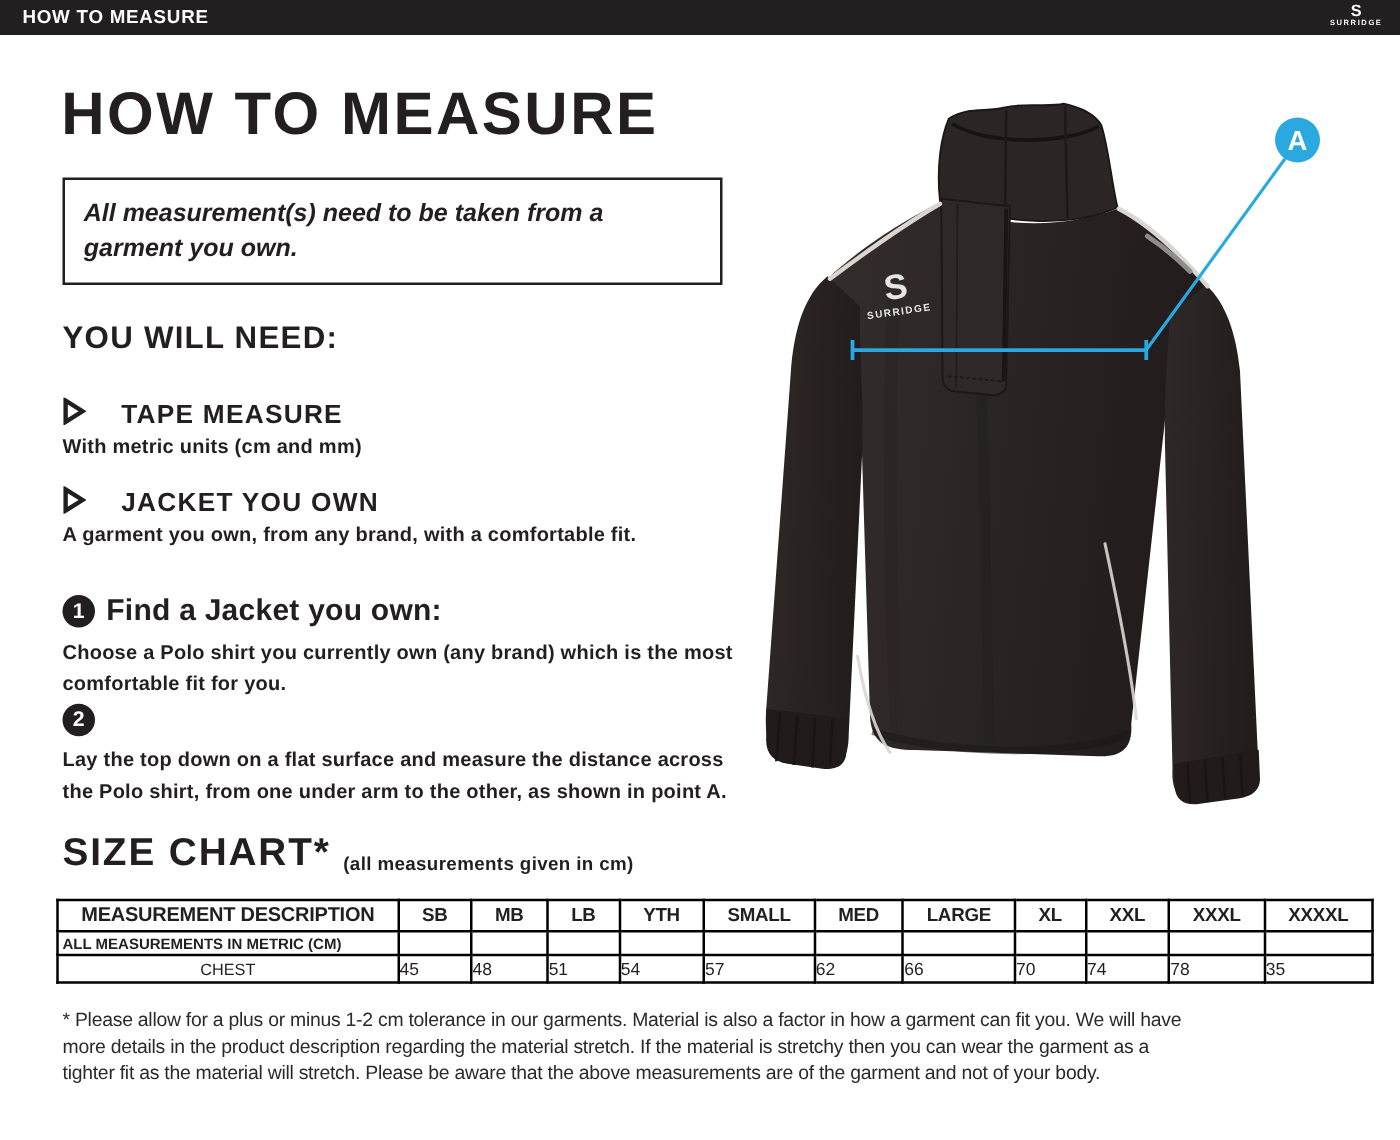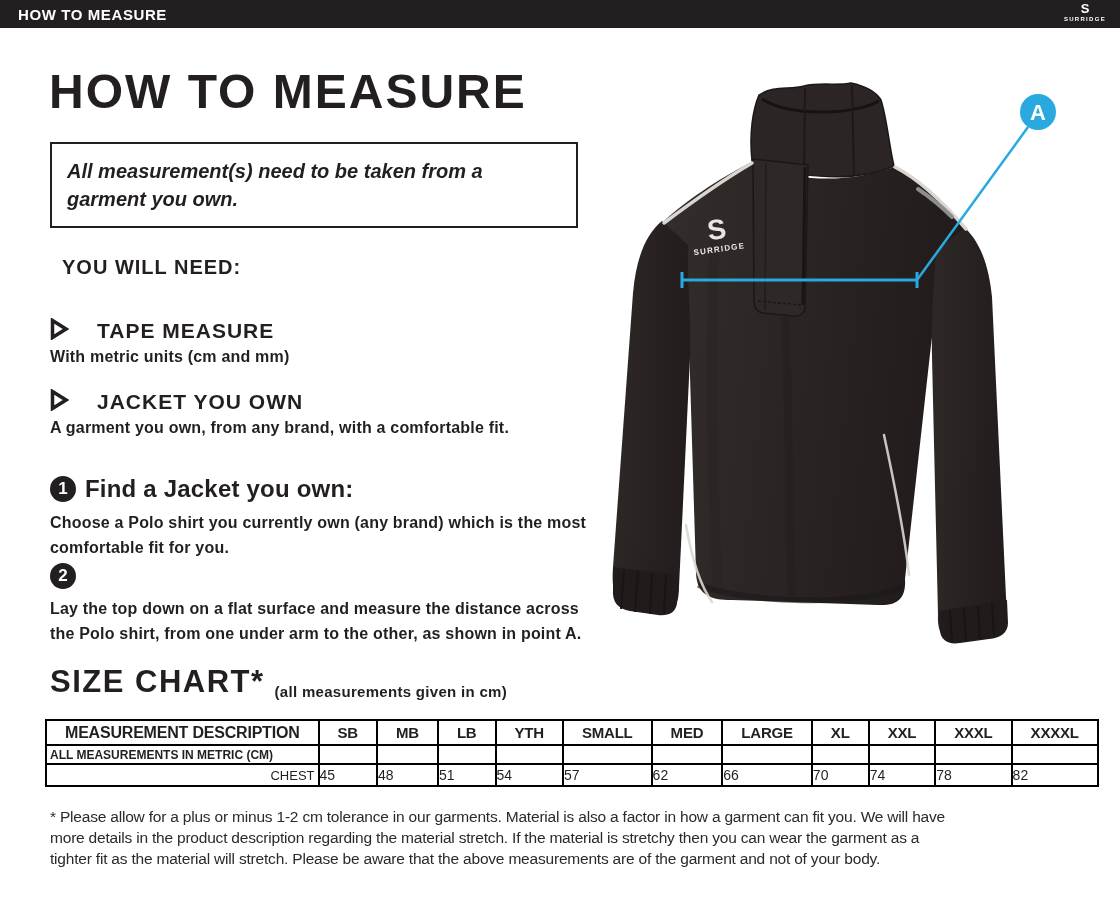--- a/index.html
+++ b/index.html
@@ -12,21 +12,21 @@
   .topbar-title { position:absolute; left:18px; top:50%; transform:translateY(-50%);
                   color:#fff; font-size:15px; font-weight:bold; letter-spacing:.6px; }
   .brand { position:absolute; right:14px; top:2px; text-align:center; color:#fff; line-height:1; }
   .brand-mark { display:block; font-size:13px; font-weight:bold; letter-spacing:0; }
   .brand-name { display:block; font-size:6px; font-weight:bold; letter-spacing:1.3px; margin-top:1px; }
 
   
   .page-title { left:49px; top:64px; font-size:48px; font-weight:bold; letter-spacing:2px; }
   .notice { left:50px; top:142px; width:528px; border:2px solid #231f20;
             padding:13px 15px; font-size:20px; font-weight:bold; line-height:28px; white-space:pre-line;font-style:italic; }
-  .ywn-heading { left:62px; top:256px; font-size:20px; font-weight:bold; letter-spacing:1px; }
+  .ywn-heading { left:50px; top:256px; font-size:25px; font-weight:bold; letter-spacing:1px; }
 
   .need-item { left:50px; }
   .need-row { display:flex; align-items:center; gap:28px; }
   .need-title { font-size:21px; font-weight:bold; letter-spacing:1px; }
   .need-desc { font-size:16px; font-weight:bold; margin-top:4px; letter-spacing:.2px; }
 
   .step { left:50px; }
   .step-row { display:flex; align-items:center; gap:9px; }
   .step-badge { width:26px; height:26px; border-radius:50%; background:#231f20; color:#fff;
                 display:flex; align-items:center; justify-content:center; font-size:17px; font-weight:bold; }
@@ -40,21 +40,21 @@
 
   
   table.size-table { position:absolute; left:45px; top:719px; border-collapse:collapse; table-layout:fixed; }
   .size-table th, .size-table td { border:2px solid #000; overflow:hidden; white-space:nowrap; }
   .size-table thead th { font-size:15px; font-weight:bold; letter-spacing:-.2px; height:25px;
                          text-align:center; padding:1px 18px; }
   .size-table thead th:first-child { text-align:left; font-size:16px; }
   .size-table .metric-row td { height:19px; }
   .size-table .metric-row .row-label { font-size:12px; font-weight:bold; padding:1px 3px; text-align:left; }
   .size-table .data-row td { height:22px; font-size:14px; }
-  .size-table .data-row .row-label { font-size:13px; text-align:right; padding:1px 3px; }
+  .size-table .data-row .row-label { font-size:13px; text-align:center; padding:1px 3px; }
 
   .disclaimer { left:50px; top:806px; width:1032px; font-size:15.5px; line-height:21px;
                 color:#2a2a2a; letter-spacing:-.2px; white-space:pre-line; }
 
   
   .diagram { position:absolute; left:600px; top:55px; width:520px; height:650px; }
   svg { font-family:"Liberation Sans", sans-serif; }
 </style>
 </head>
 <body>
@@ -171,21 +171,21 @@
       <td>45</td>
       <td>48</td>
       <td>51</td>
       <td>54</td>
       <td>57</td>
       <td>62</td>
       <td>66</td>
       <td>70</td>
       <td>74</td>
       <td>78</td>
-      <td>82</td>
+      <td>35</td>
     </tr>
   </tbody>
 </table>
 
 <div class="abs disclaimer">* Please allow for a plus or minus 1-2 cm tolerance in our garments. Material is also a factor in how a garment can fit you. We will have
 more details in the product description regarding the material stretch.  If the material is stretchy then you can wear the garment as a
 tighter fit as the material will stretch.  Please be aware that the above measurements are of the garment and not of your body.</div>
 
 <div class="diagram">
   <svg width="520" height="650" viewBox="0 0 520 650">

